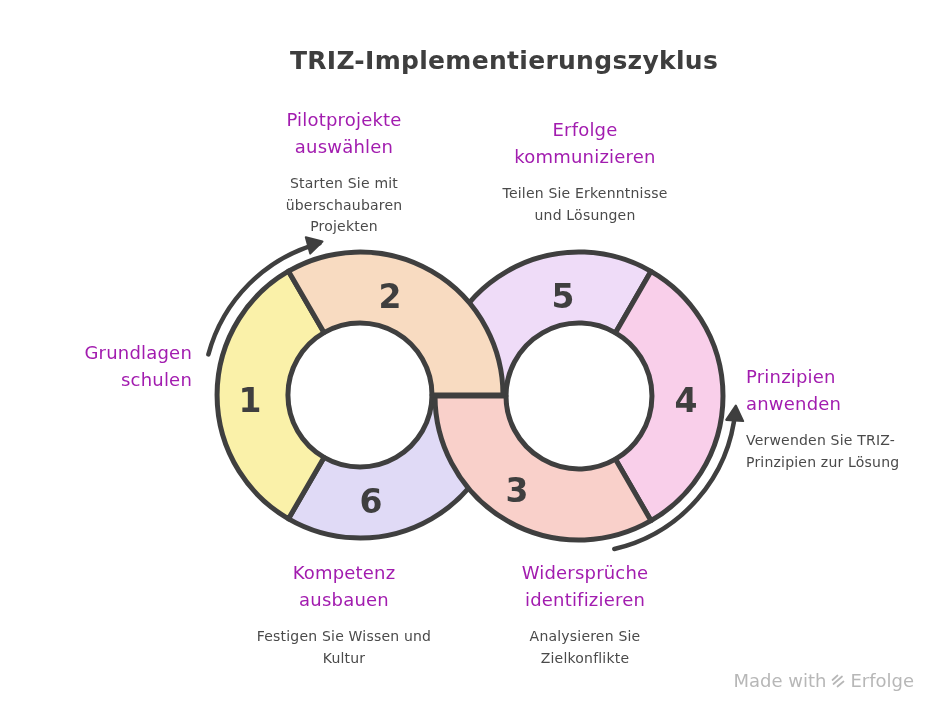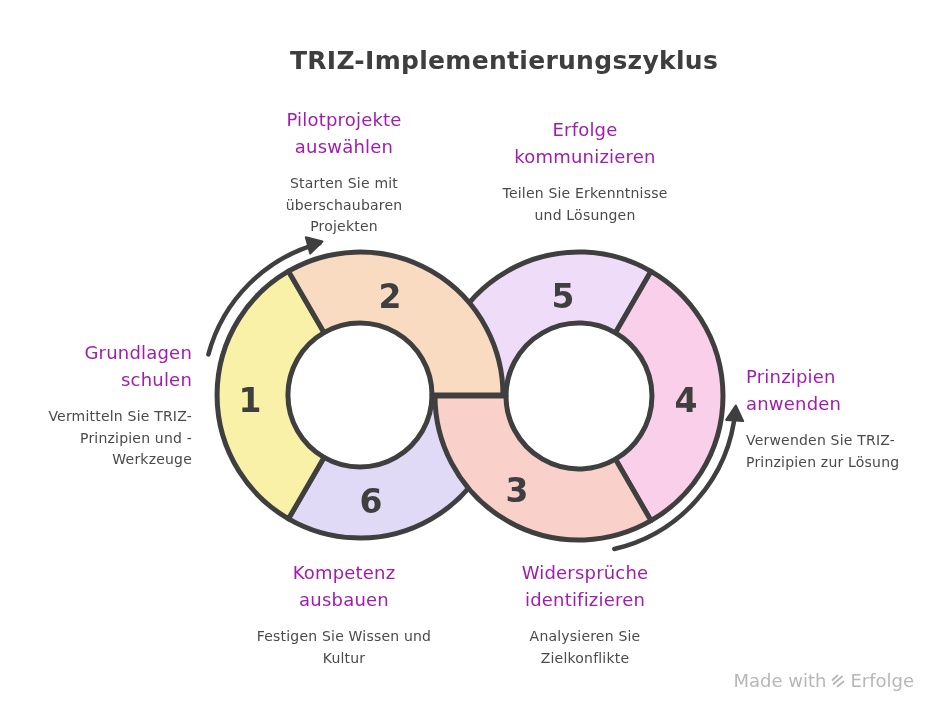--- a/index.html
+++ b/index.html
@@ -75,23 +75,20 @@
     <text class="segnum" x="390" y="308">2</text>
     <text class="segnum" x="517" y="502">3</text>
     <text class="segnum" x="686" y="412">4</text>
     <text class="segnum" x="563" y="308">5</text>
     <text class="segnum" x="371" y="513">6</text>
   </svg>
 
   <div class="label lb-grundlagen">
     <div class="heading">Grundlagen
 schulen</div>
-    <div class="desc">Vermitteln Sie TRIZ-
-Prinzipien und -
-Werkzeuge</div>
   </div>
 
   <div class="label lb-pilot">
     <div class="heading">Pilotprojekte
 auswählen</div>
     <div class="desc">Starten Sie mit
 überschaubaren
 Projekten</div>
   </div>
 

